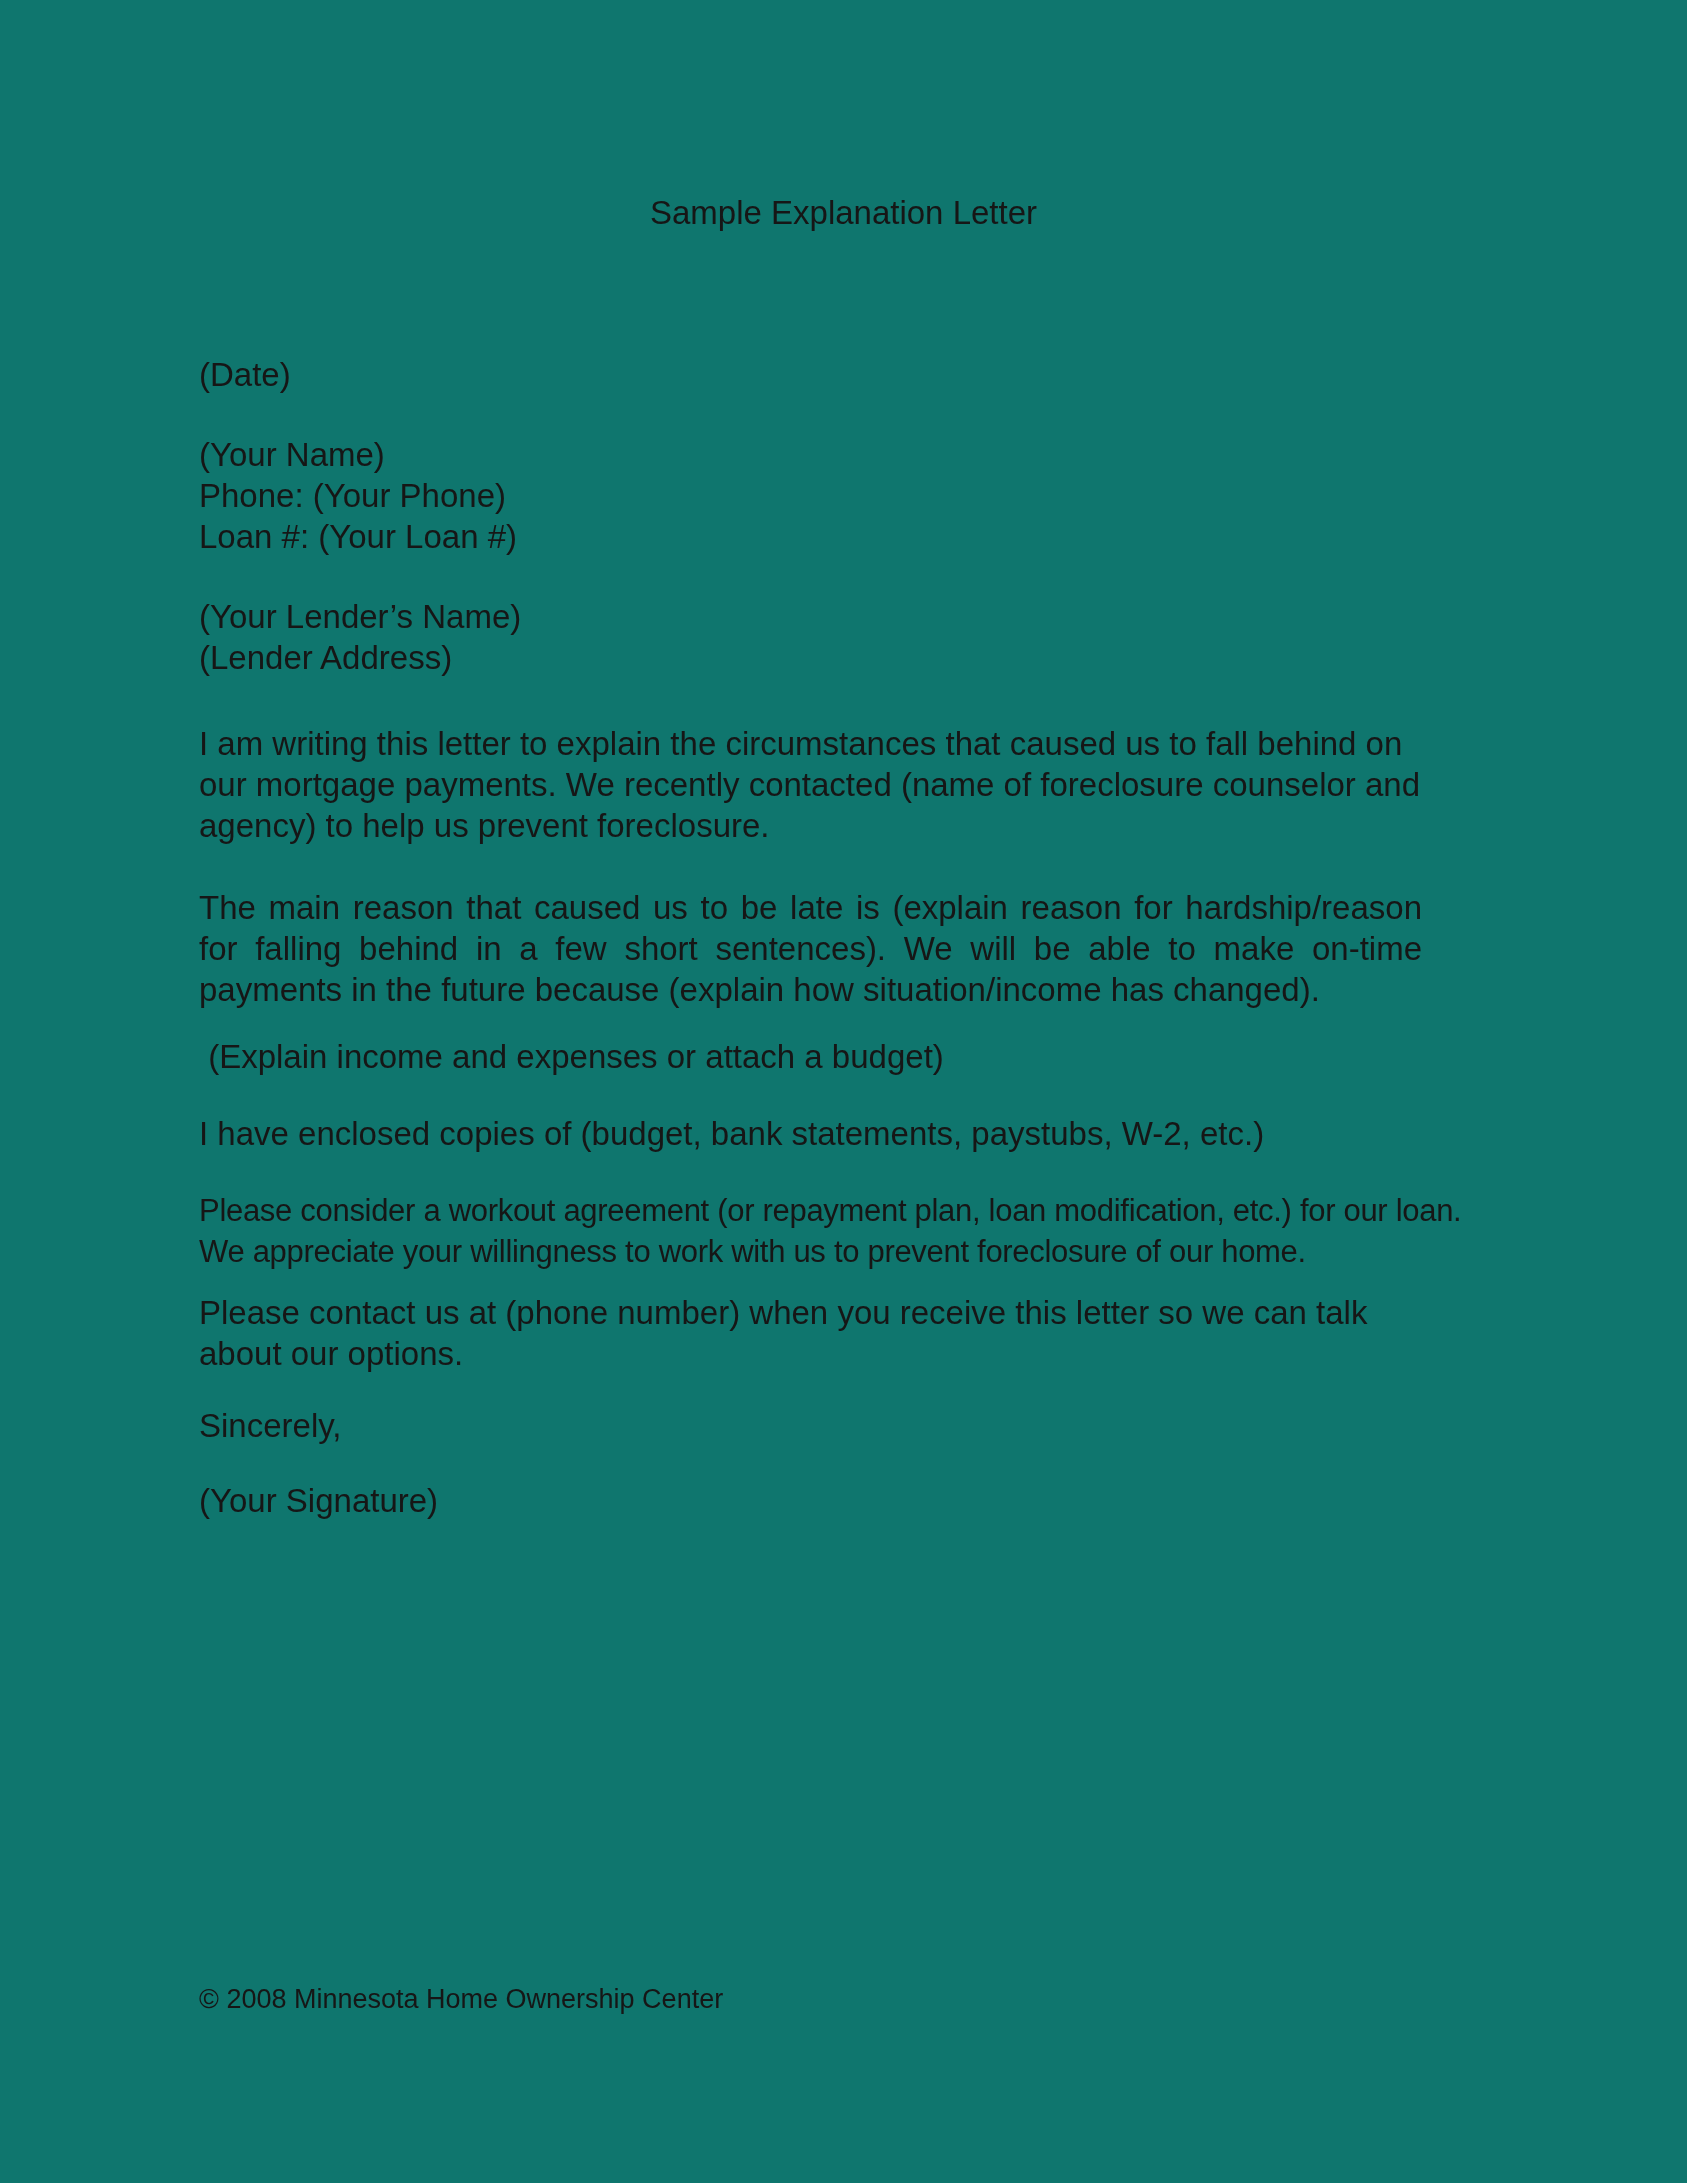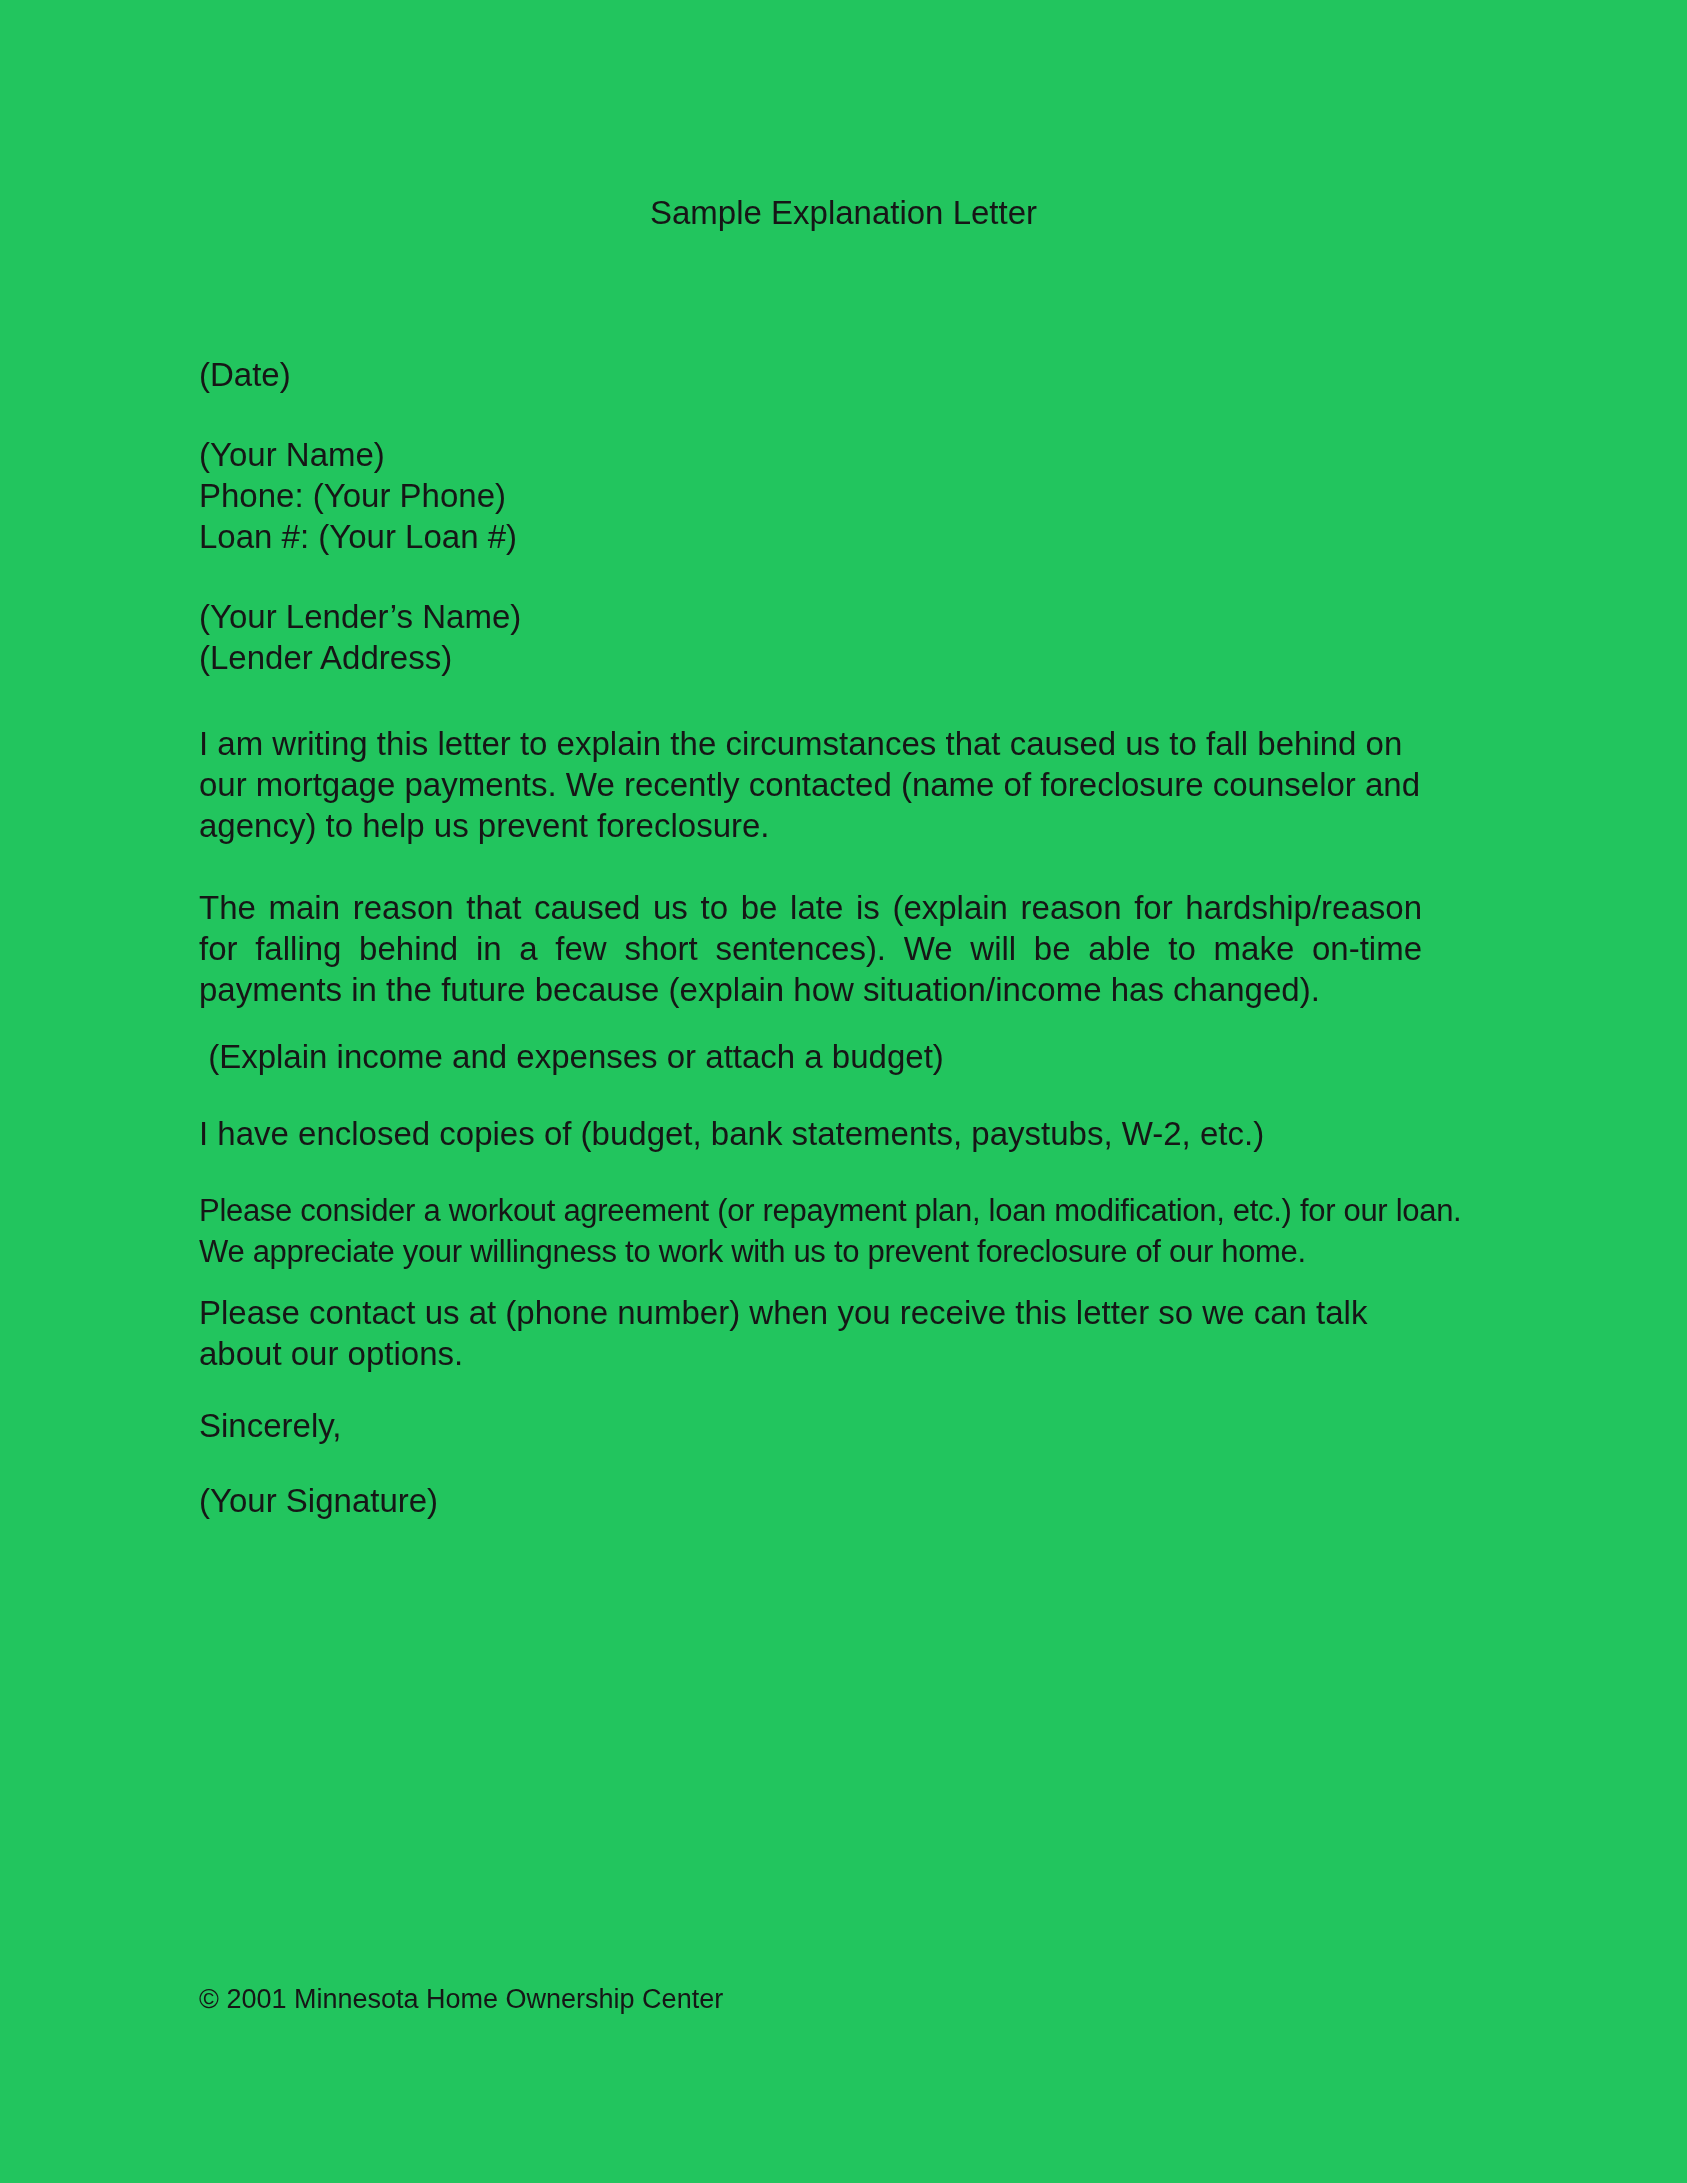--- a/index.html
+++ b/index.html
@@ -11,21 +11,21 @@
     height: 2184px;
     background: #ffffff;
     position: relative;
     font-family: "Liberation Sans", sans-serif;
     color: #161616;
     overflow: hidden;
   }
   .page {
     position: absolute;
     inset: 0;
-    background: #22c55e;
+    background: #0f766e;
   }
   .page-title {
     position: absolute;
     top: 192px;
     left: 0;
     width: 100%;
     text-align: center;
     font-size: 33px;
     line-height: 41px;
     white-space: pre;
@@ -120,16 +120,16 @@
       <div class="line">Please contact us at (phone number) when you receive this letter so we can talk</div>
       <div class="line">about our options.</div>
     </div>
 
     <div class="line block-closing">Sincerely,</div>
 
     <div class="line block-signature">(Your Signature)</div>
 
   </div>
 
-  <div class="page-footer">© 2001 Minnesota Home Ownership Center</div>
+  <div class="page-footer">© 2008 Minnesota Home Ownership Center</div>
 
 </div>
 
 
 </body></html>

